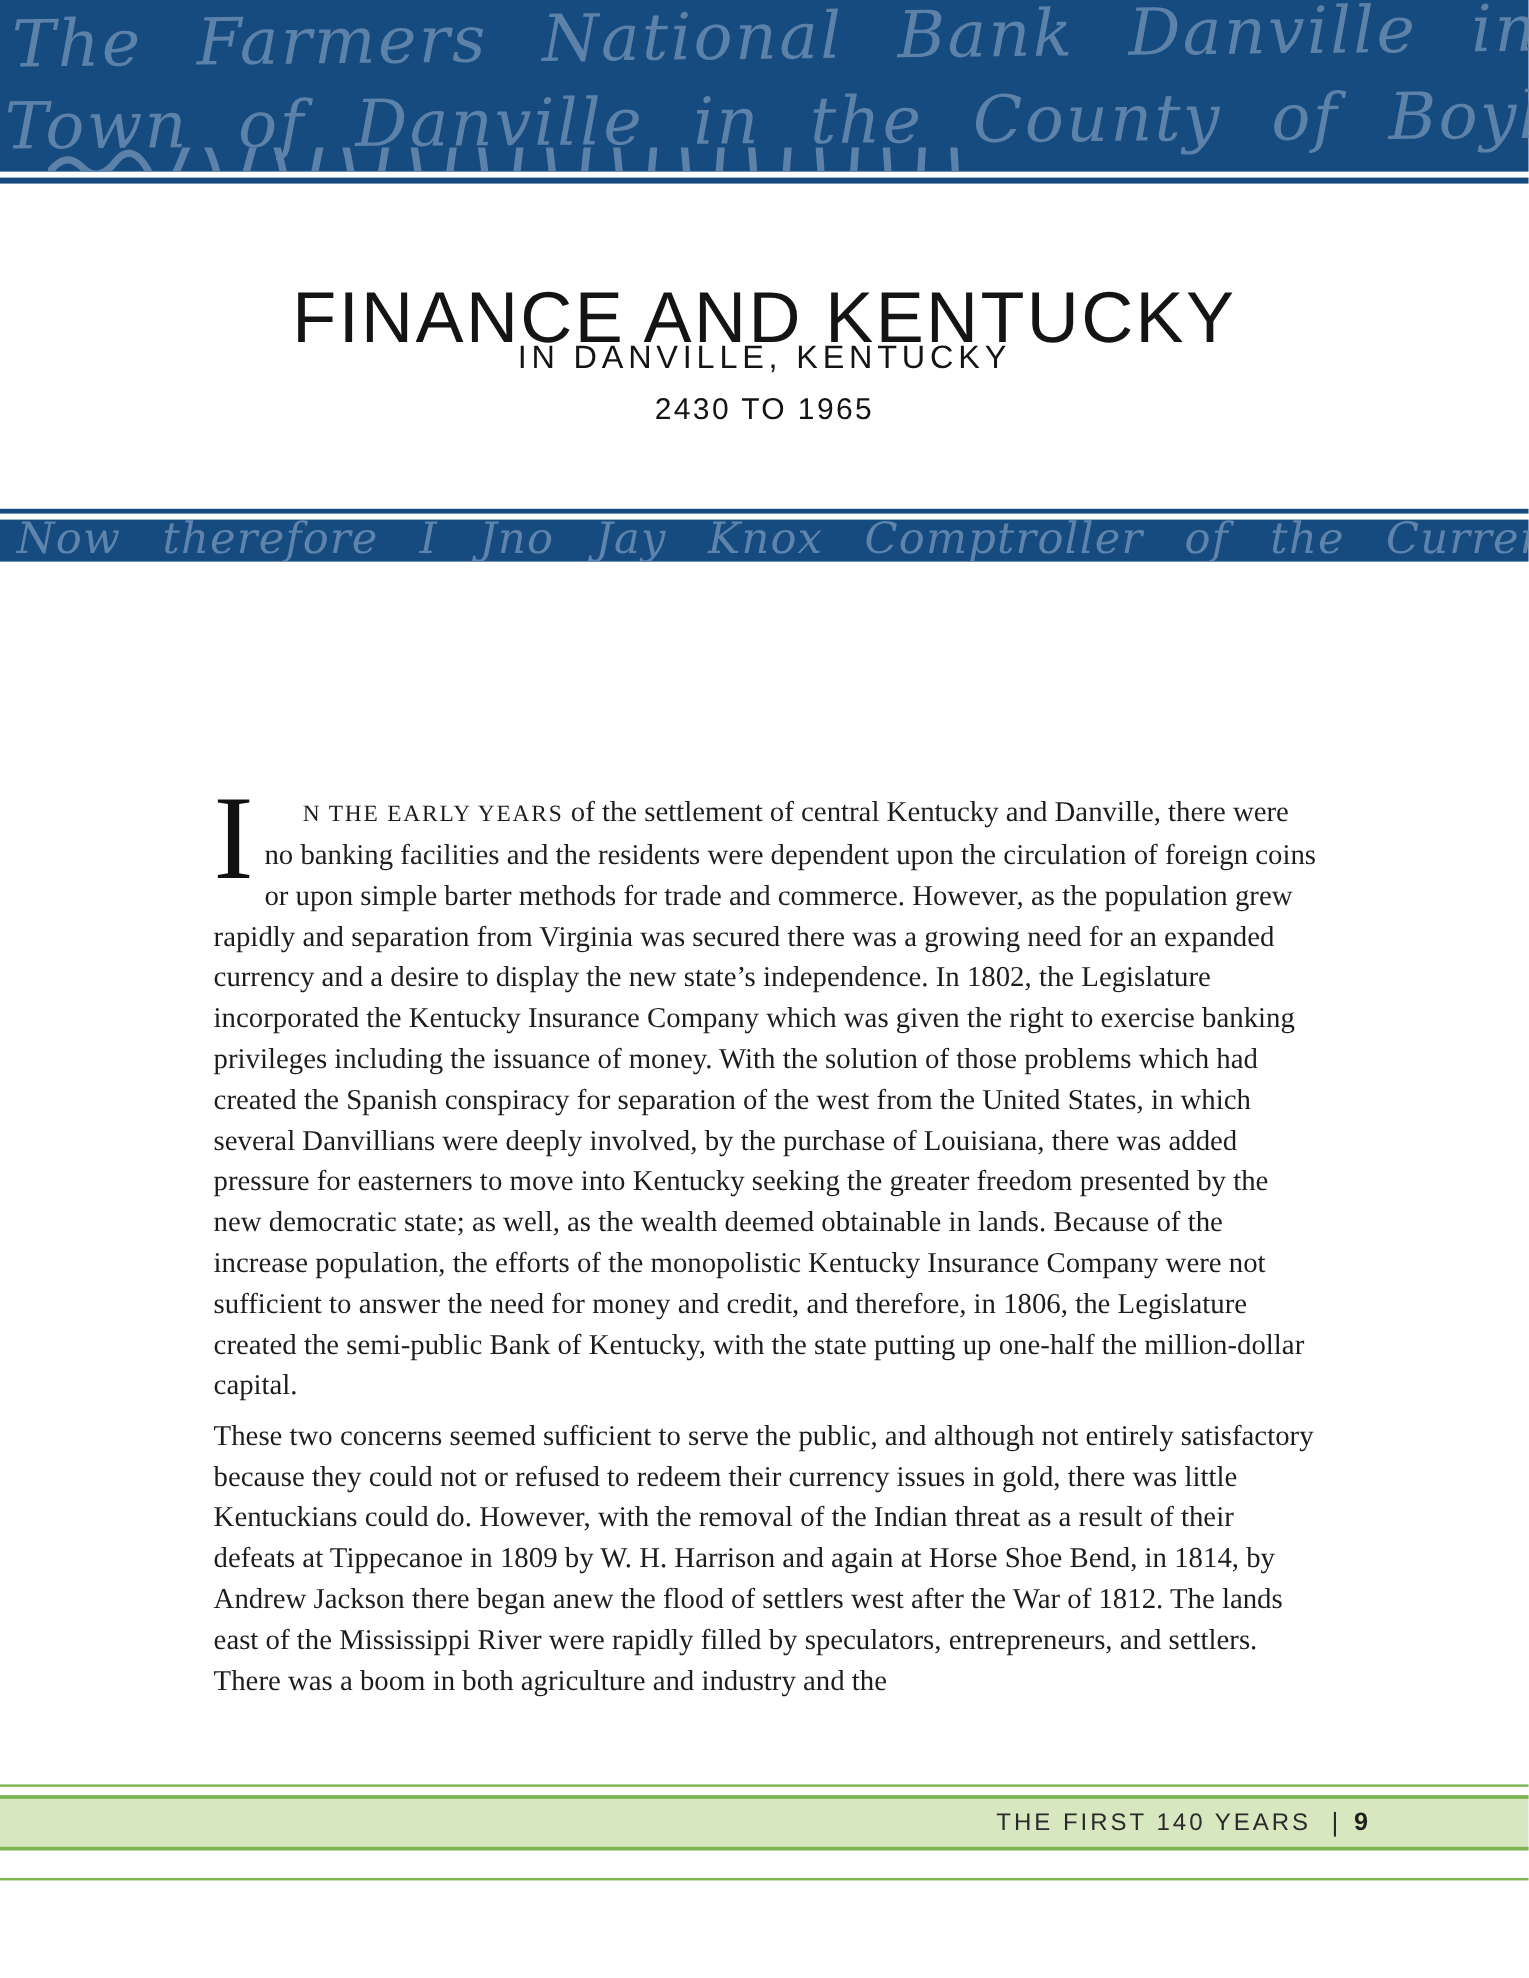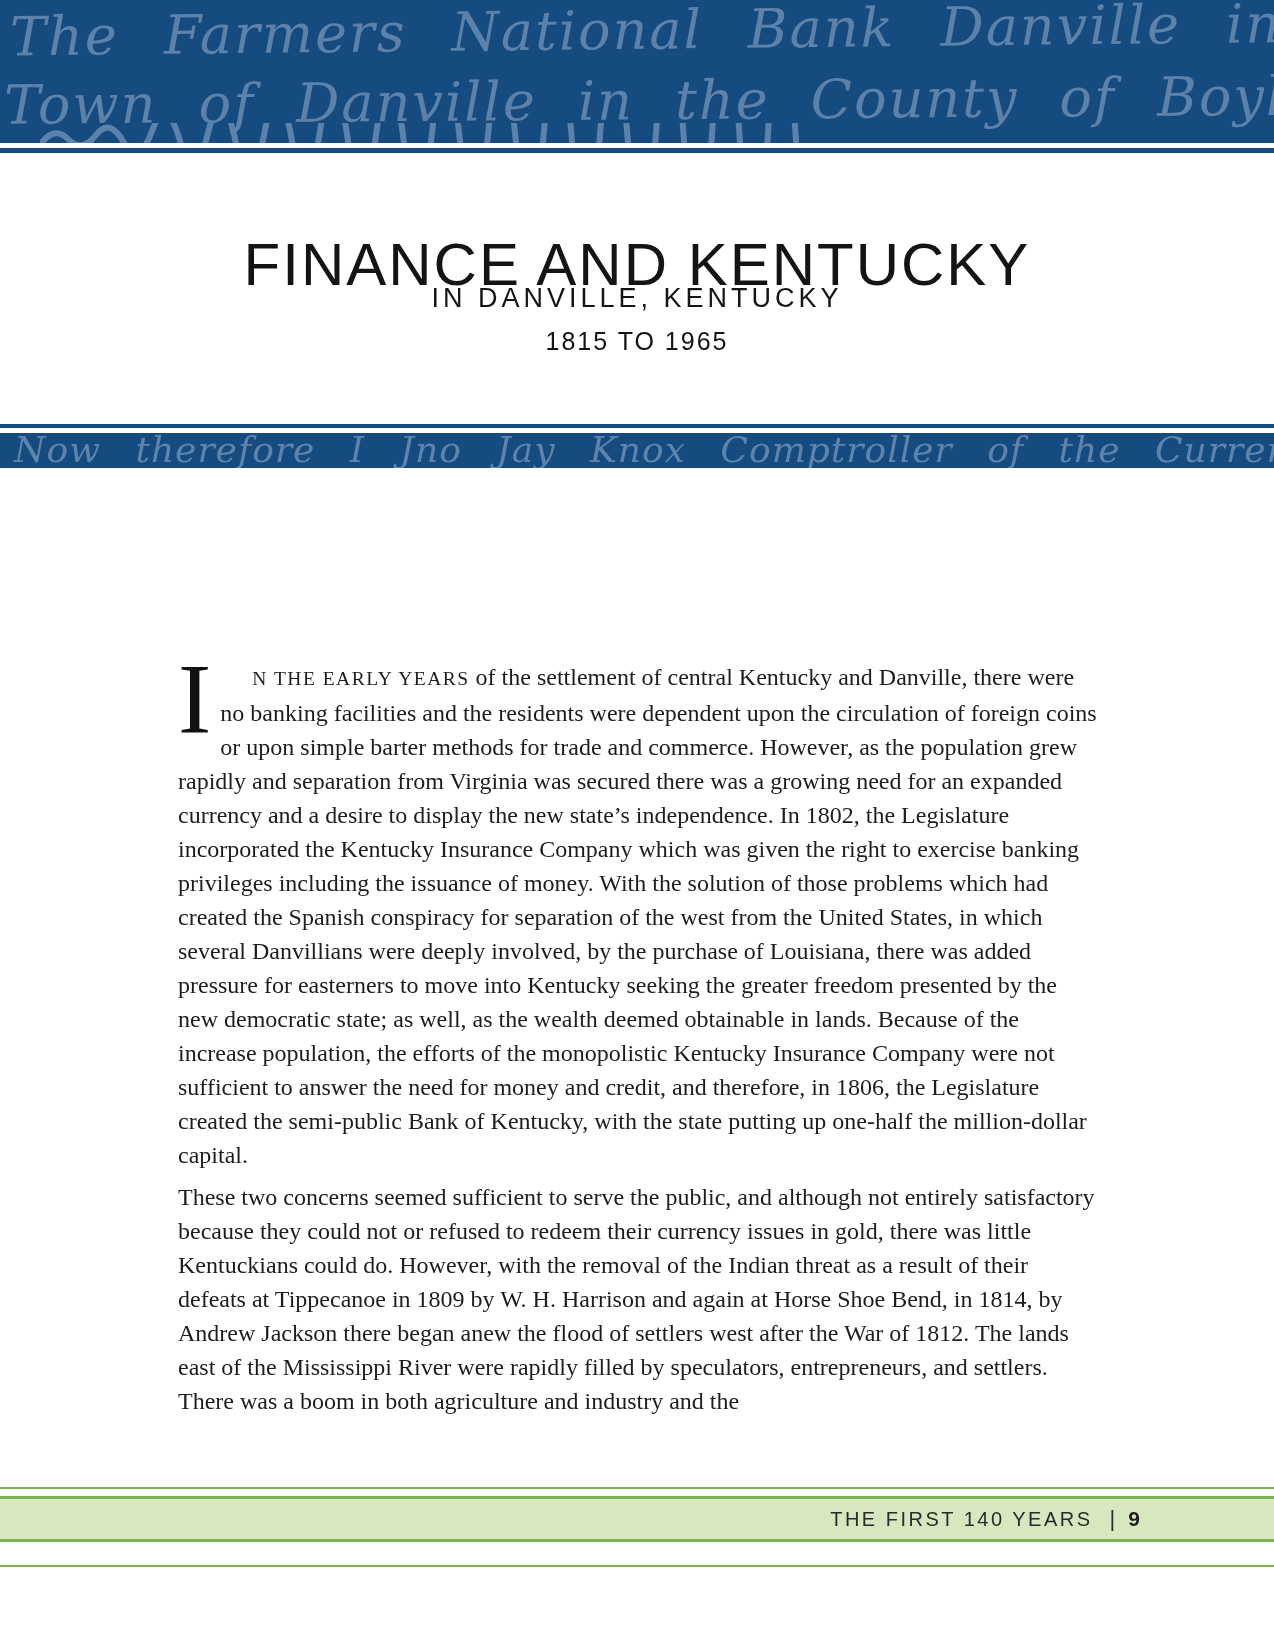--- a/index.html
+++ b/index.html
@@ -147,21 +147,21 @@
     <div class="hw hw-line2">Town of Danville in the County of Boyle and State</div>
     <svg class="hw-clip" width="760" height="26" viewBox="0 0 760 26">
       <path d="M0 22 Q 14 2 28 16 T 56 12 T 84 20 T 112 8 T 140 18 T 168 10 T 196 20 T 224 12 T 252 18 T 280 8 T 308 18 T 336 12 T 364 20 T 392 10 T 420 18 T 448 12 T 476 20 T 504 8 T 532 18 T 560 12 T 588 20 T 616 10 T 644 18 T 672 12 T 700 20 T 728 10 T 756 18" fill="none" stroke="#5d82aa" stroke-width="6" stroke-linecap="round"></path>
     </svg>
   </header>
   <div class="rule-blue rule-top"></div>
 
   <section class="title-block">
     <h1 class="page-title">FINANCE AND KENTUCKY</h1>
     <h2 class="page-subtitle">IN DANVILLE, KENTUCKY</h2>
-    <div class="date-range">1815 TO 1965</div>
+    <div class="date-range">2430 TO 1965</div>
   </section>
 
   <div class="rule-blue rule-mid"></div>
   <div class="mid-band">
     <div class="hw hw-mid">Now therefore I Jno Jay Knox Comptroller of the Currency, do</div>
   </div>
 
   <main class="body-text">
     <p>
       <span class="drop-cap">I</span><span class="small-caps-lead">N THE EARLY YEARS</span><span> of the settlement of central Kentucky and Danville, there were no banking facilities and the residents were dependent upon the circulation of foreign coins or upon simple barter methods for trade and commerce. However, as the population grew rapidly and separation from Virginia was secured there was a growing need for an expanded currency and a desire to display the new state’s independence. In 1802, the Legislature incorporated the Kentucky Insurance Company which was given the right to exercise banking privileges including the issuance of money. With the solution of those problems which had created the Spanish conspiracy for separation of the west from the United States, in which several Danvillians were deeply involved, by the purchase of Louisiana, there was added pressure for easterners to move into Kentucky seeking the greater freedom presented by the new democratic state; as well, as the wealth deemed obtainable in lands. Because of the increase population, the efforts of the monopolistic Kentucky Insurance Company were not sufficient to answer the need for money and credit, and therefore, in 1806, the Legislature created the semi-public Bank of Kentucky, with the state putting up one-half the million-dollar capital.</span>

